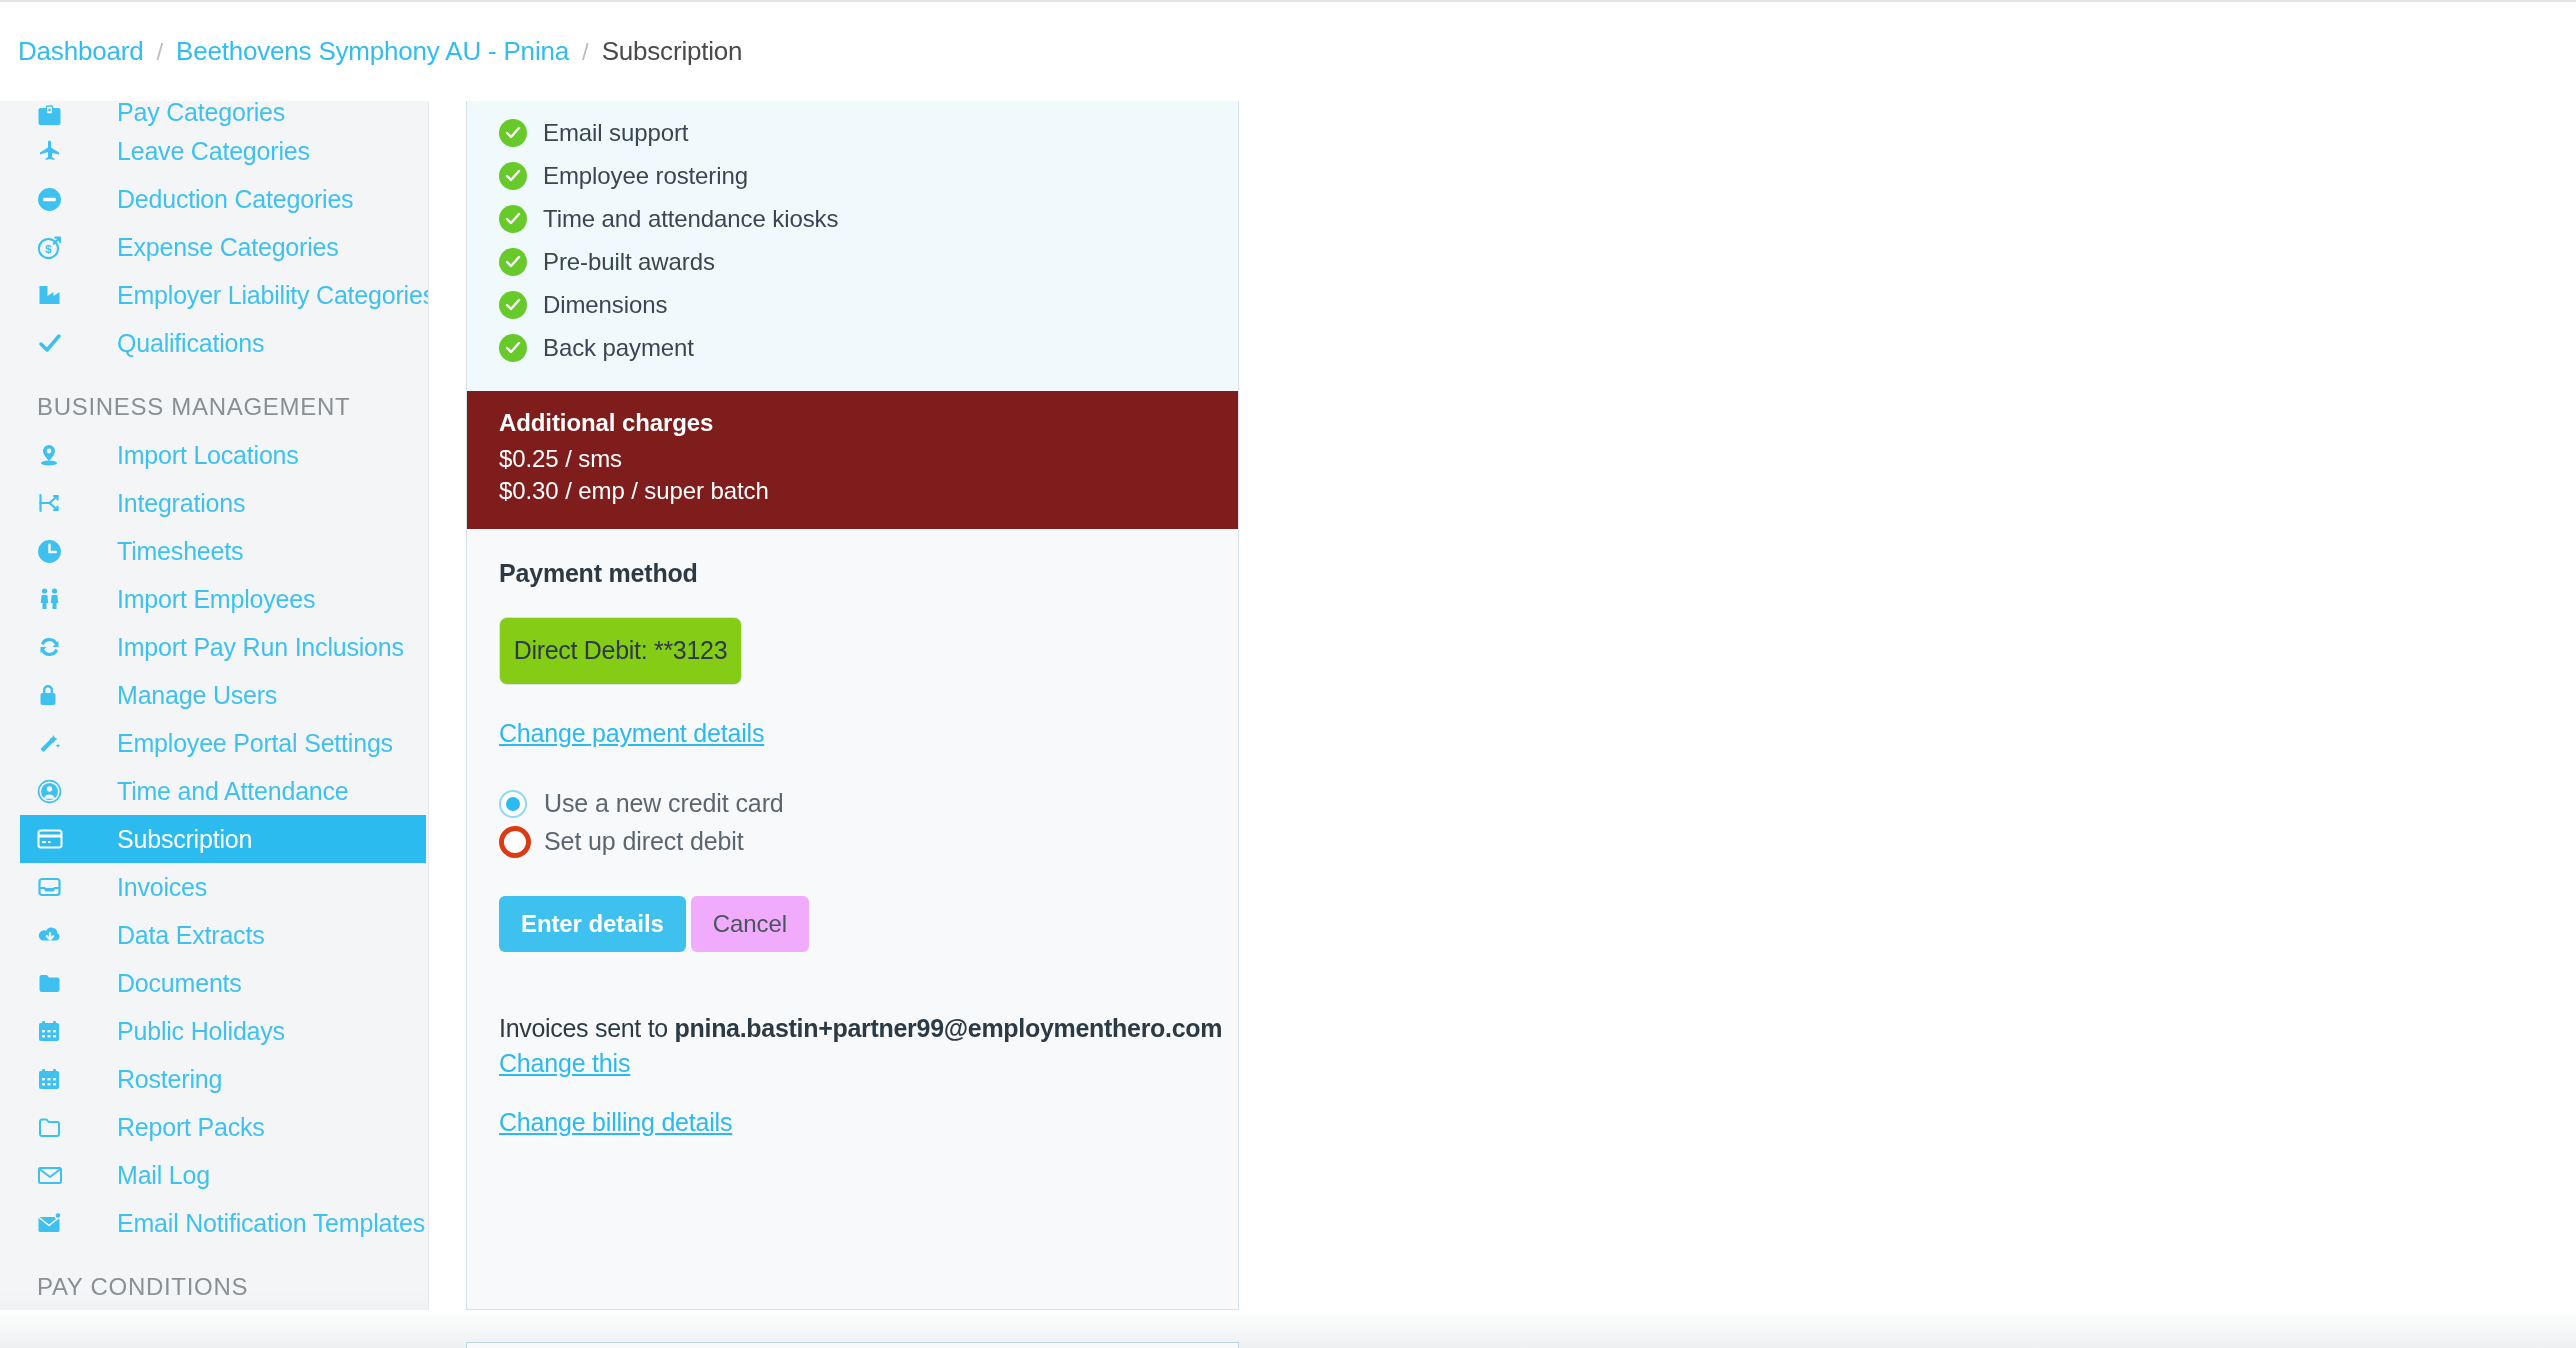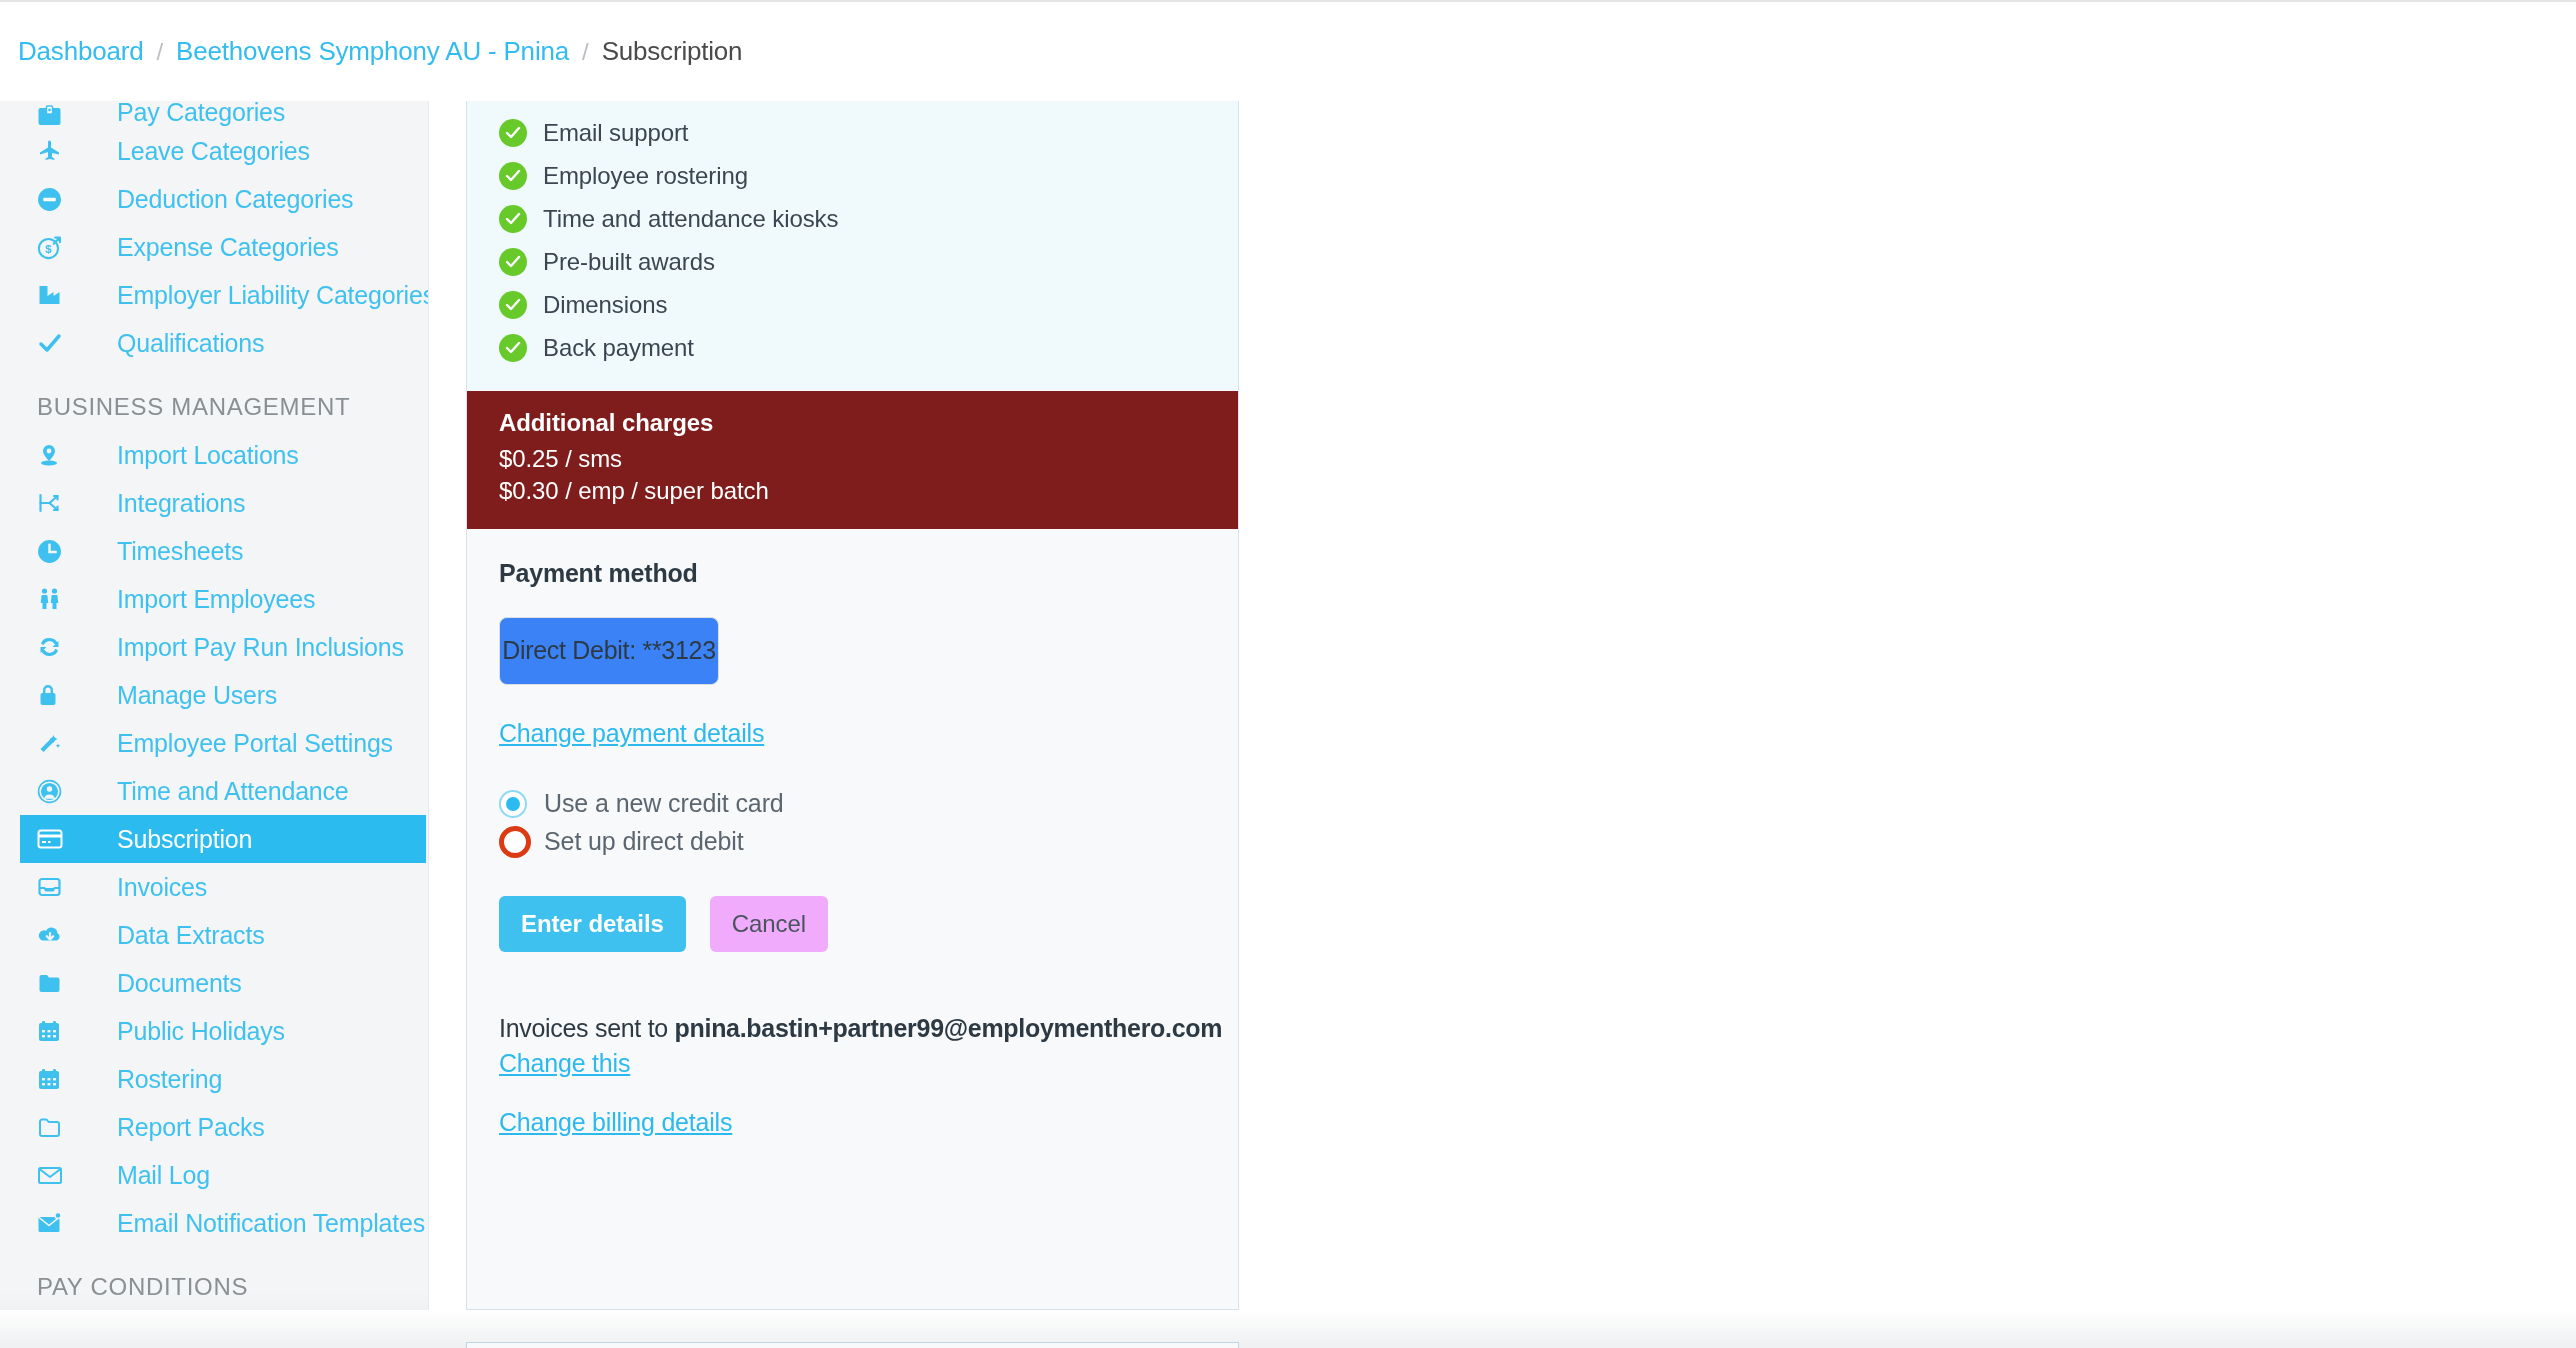--- a/index.html
+++ b/index.html
@@ -159,23 +159,23 @@
 
   #payment-section { padding: 30px 0 0 32px; }
   .section-title {
     font-size: 25px;
     color: #2d3a44;
     font-weight: bold;
     letter-spacing: -0.2px;
   }
   #card-box {
     margin-top: 29px;
-    width: 220px;
+    width: 243px;
     height: 68px;
-    background: #3b82f6;
+    background: #84cc16;
     border: 1px solid #dcdfe2;
     border-radius: 8px;
     display: flex;
     align-items: center;
     justify-content: center;
     font-size: 25px;
     color: #2d3a44;
     letter-spacing: -0.3px;
   }
   .link {
@@ -220,21 +220,21 @@
   .radio-label {
     font-size: 25px;
     color: #5c6670;
     letter-spacing: -0.1px;
   }
 
   #buttons-row {
     margin-top: 35px;
     display: flex;
     align-items: center;
-    gap: 24px;
+    gap: 5px;
   }
   .btn {
     border: none;
     border-radius: 6px;
     font-size: 24px;
     cursor: pointer;
     font-family: "Liberation Sans", sans-serif;
     letter-spacing: -0.1px;
   }
   .btn-primary {

